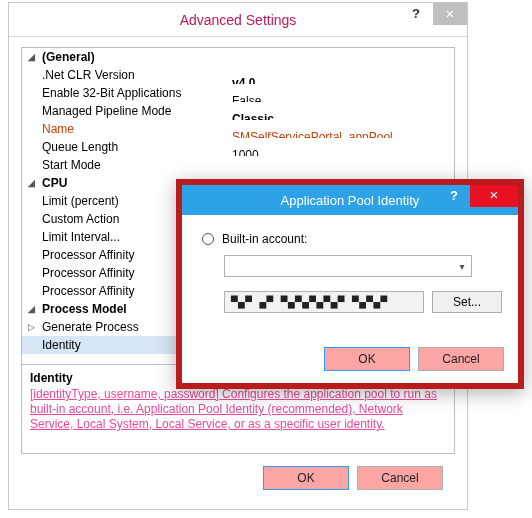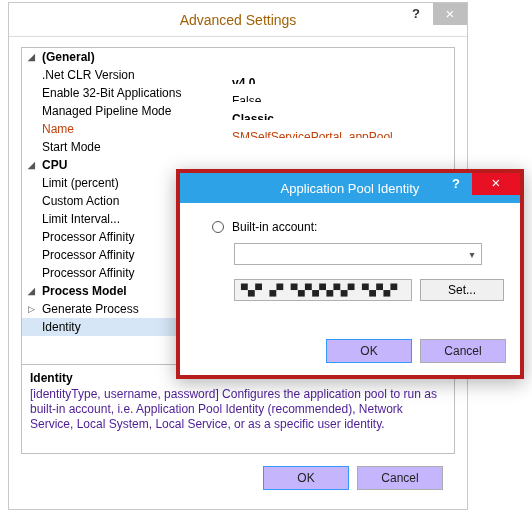--- a/index.html
+++ b/index.html
@@ -28,21 +28,21 @@
   .adv-titlebar {
     height: 34px;
     line-height: 34px;
     background: #fff;
     border-bottom: 1px solid #dcdcdc;
     position: relative;
     text-align: center;
   }
   .adv-title {
     font-size: 14px;
-    color: #a16207;
+    color: #be185d;
     margin-top: 40px;
   }
   .adv-titlebtns {
     position: absolute;
     right: 0;
     top: 0;
     height: 22px;
     display: flex;
   }
   .adv-titlebtns div {
@@ -94,48 +94,48 @@
 
   .desc-box {
     border: 1px solid #bfbfbf;
     border-top: 1px solid #bfbfbf;
     margin-top: -1px;
     padding: 6px 8px 8px 8px;
     height: 90px;
     background: #fff;
   }
   .desc-title { font-weight: bold; margin-bottom: 2px; }
-  .desc-text { color: #4c1d95; line-height: 1.25; }
+  .desc-text { color: #ec4899; line-height: 1.25; text-decoration: underline; }
 
   .adv-footer {
     display: flex;
     justify-content: flex-end;
     gap: 8px;
     padding: 12px 12px 0 0;
   }
   .btn {
     min-width: 86px;
     height: 24px;
     line-height: 22px;
     text-align: center;
-    background: #c4b5fd;
+    background: #fca5a5;
     border: 1px solid #acacac;
     font-size: 12px;
     color: #222;
   }
   .btn.default { border-color:#3399ff; }
 
   
   .dialog {
     position: absolute;
     left: 176px;
-    top: 169px;
+    top: 179px;
     width: 348px;
     height: 210px;
-    border: 4px solid #b91c1c;
+    border: 6px solid #b91c1c;
     background: #fff;
     box-shadow: 0 4px 18px rgba(0,0,0,0.3);
   }
   .dlg-titlebar {
     height: 30px;
     background: #2da2e6;
     color: #fff;
     display: flex;
     align-items: center;
     justify-content: center;
@@ -152,21 +152,21 @@
   .dlg-help {
     width: 32px; height:22px; line-height:21px;
     text-align:center; color:#fff; font-weight:bold; font-size:13px;
   }
   .dlg-close {
     width: 48px; height:22px; line-height:20px;
     text-align:center;
     background:#e81123; color:#fff; font-size:15px;
   }
   .dlg-body {
-    padding: 14px 16px 0 32px;
+    padding: 14px 16px 0 20px;
   }
   .radio-row {
     display: flex;
     align-items: center;
     height: 20px;
     gap: 8px;
   }
   .radio {
     width: 12px; height: 12px;
     border: 1px solid #555;
@@ -209,21 +209,21 @@
     padding:0 6px;
     background:#f2f2f2;
     border:1px solid #b0b0b0;
     font-family: monospace;
     font-size:11px;
     letter-spacing: 0.5px;
     color:#222;
     overflow:hidden;
   }
   .setbtn {
-    width: 84px;
+    width: 70px;
     height:22px;
     line-height:20px;
     text-align:center;
     border:1px solid #acacac;
     background:#f0f0f0;
   }
 
   .dlg-footer {
     position:absolute;
     bottom:12px;
@@ -265,20 +265,25 @@
         <span class="lbl">Managed Pipeline Mode</span>
         <span class="val bold">Classic</span>
       </div>
       <div class="row disabled">
         <span class="exp"></span>
         <span class="lbl">Name</span>
         <span class="val">SMSelfServicePortal_appPool</span>
       </div>
       <div class="row">
         <span class="exp"></span>
+        <span class="lbl">Queue Length</span>
+        <span class="val">1000</span>
+      </div>
+      <div class="row">
+        <span class="exp"></span>
         <span class="lbl">Start Mode</span>
         <span class="val"></span>
       </div>
 
       <div class="row cat">
         <span class="exp">◢</span>
         <span class="lbl">CPU</span>
       </div>
       <div class="row">
         <span class="exp"></span>

